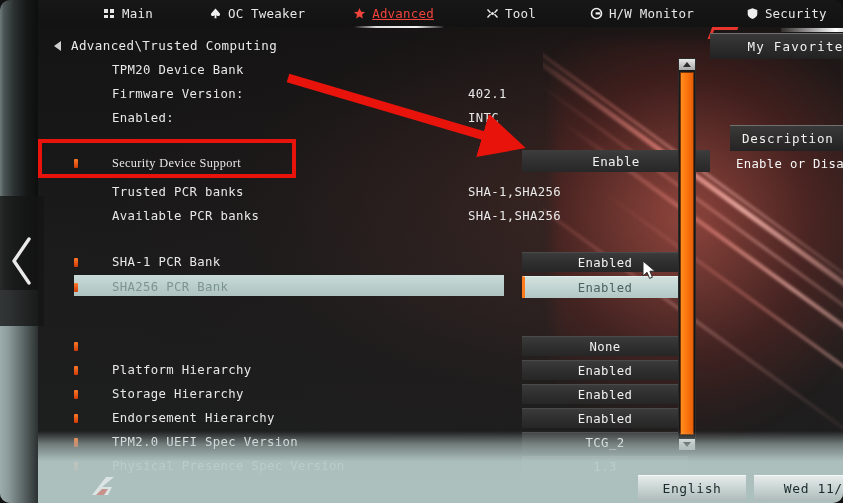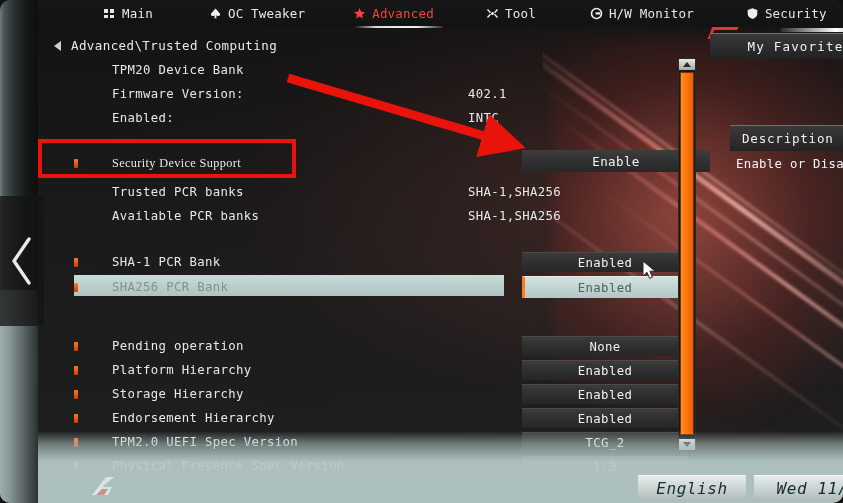--- a/index.html
+++ b/index.html
@@ -63,21 +63,21 @@
     position: absolute; left: 0; top: 0; width: 805px; height: 27px;
     background: linear-gradient(180deg,#171717 0%,#121212 100%);
     display: flex; align-items: center;
     z-index: 20;
   }
   .tab {
     display: flex; align-items: center; gap: 6px;
     color: #e7e7e7; font-size: 12.5px; letter-spacing: .2px;
     padding: 0 3px; position: relative; white-space: nowrap;
   }
-  .tab.active { color: #f0443c; }
+  .tab.active { color: #f0443c; text-decoration: underline; }
   .tab.active .underline {
     position: absolute; left: 4px; right: -6px; bottom: -7px; height: 2px;
     background: linear-gradient(90deg, rgba(230,230,230,0) 0%, #dcdcdc 25%, #f2f2f2 70%, rgba(230,230,230,0.1) 100%);
   }
   .tico { display: inline-block; width: 13px; height: 13px; position: relative; }
 
   
   .crumbrow {
     position: absolute; left: 0; top: 34px; width: 640px; height: 22px;
     display: flex; align-items: center; gap: 10px; padding-left: 16px; z-index: 15;
@@ -193,24 +193,23 @@
     position: absolute; left: 0; bottom: 0; width: 805px; height: 36px;
     z-index: 31;
   }
   .logo {
     position: absolute; left: 50px; bottom: 4px; width: 46px; height: 26px;
     opacity: .75;
   }
   .botbtn {
     position: absolute; bottom: 2px; height: 26px;
     background: linear-gradient(180deg,#e6ebea 0%,#c6d2d0 55%,#aebbb9 100%);
-    color: #1b2b2b; font-size: 16px; letter-spacing: .6px;
+    color: #1b2b2b; font-size: 13px; letter-spacing: .6px;
     display: flex; align-items: center; justify-content: center;
     border-top: 1px solid #f4f8f7;
-    font-style: italic;
   }
   .btn-lang { left: 600px; width: 108px; }
   .btn-date { left: 716px; width: 127px; }
 
   
   .annbox {
     position: absolute; left: 38px; top: 139px; width: 258px; height: 39px;
     border: 4px solid #e8140c; z-index: 60;
   }
   .annarrow { position: absolute; left: 0; top: 0; width: 843px; height: 503px; z-index: 61; pointer-events: none; }
@@ -354,21 +353,20 @@
         <span class="rowhl"></span>
         <span class="bullet" style="top:9px;"></span>
         <span class="rlabel">SHA256 PCR Bank</span>
         <span class="rvalbox" style="top:2px;height:22px;">Enabled</span>
       </div>
 
       <div class="row" style="height:34px;"></div>
 
       <div class="row">
         <span class="bullet"></span>
-        <span class="rlabel">Pending operation</span>
         <span class="rvalbox">None</span>
       </div>
       <div class="row">
         <span class="bullet"></span>
         <span class="rlabel">Platform Hierarchy</span>
         <span class="rvalbox">Enabled</span>
       </div>
       <div class="row">
         <span class="bullet"></span>
         <span class="rlabel">Storage Hierarchy</span>

